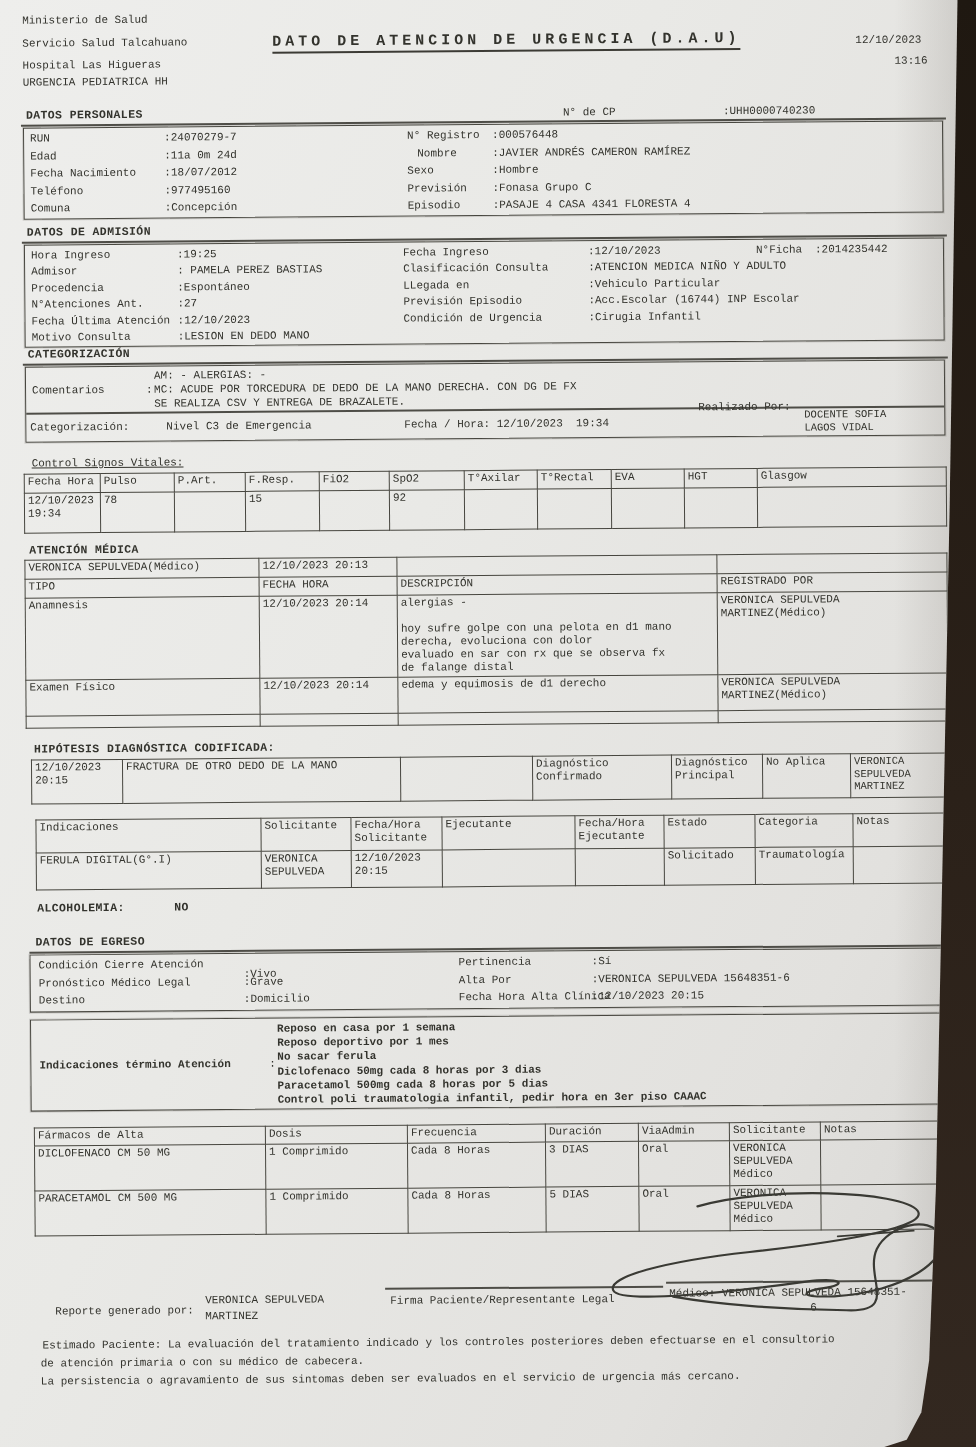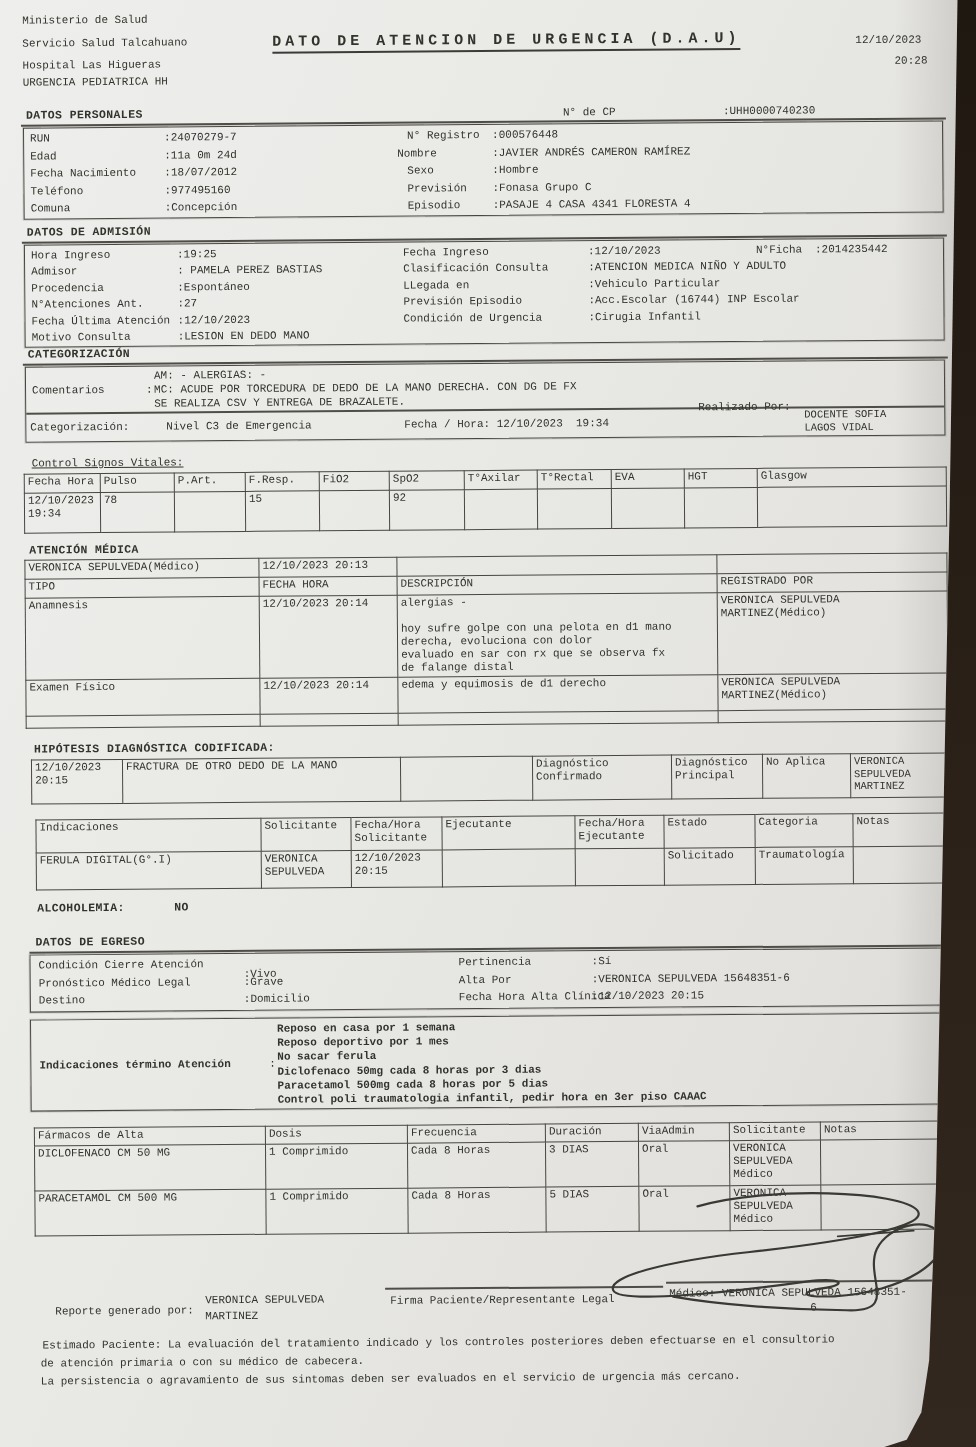--- a/index.html
+++ b/index.html
@@ -35,40 +35,40 @@
  <div class="paper">
   <div class="edge-shade"></div>
   <div class="content">
 
    <div class="abs" style="left:22px;top:10px">Ministerio de Salud</div>
    <div class="abs" style="left:22px;top:33px">Servicio Salud Talcahuano</div>
    <div class="abs" style="left:22px;top:55px">Hospital Las Higueras</div>
    <div class="abs" style="left:22px;top:72px">URGENCIA PEDIATRICA HH</div>
    <div class="abs title" style="left:272px;top:34px">DATO DE ATENCION DE URGENCIA (D.A.U)</div>
    <div class="abs" style="left:855px;top:36px">12/10/2023</div>
-   <div class="abs" style="left:894px;top:57px">20:28</div>
+   <div class="abs" style="left:894px;top:57px">13:16</div>
 
    <div class="abs sec" style="left:25px;top:105px">DATOS PERSONALES</div>
    <div class="abs" style="left:562px;top:106px">N° de CP</div>
    <div class="abs" style="left:722px;top:106px">:UHH0000740230</div>
    <div class="rule" style="left:20px;top:121px;width:925px"></div>
    <div class="box" style="left:22px;top:124px;width:918px;height:90px">
      <span class="abs" style="left:6px;top:3px">RUN</span>
      <span class="abs" style="left:140px;top:3px">:24070279-7</span>
      <span class="abs" style="left:6px;top:20.5px">Edad</span>
      <span class="abs" style="left:140px;top:20.5px">:11a 0m 24d</span>
      <span class="abs" style="left:6px;top:38px">Fecha Nacimiento</span>
      <span class="abs" style="left:140px;top:38px">:18/07/2012</span>
      <span class="abs" style="left:6px;top:55.5px">Teléfono</span>
      <span class="abs" style="left:140px;top:55.5px">:977495160</span>
      <span class="abs" style="left:6px;top:73px">Comuna</span>
      <span class="abs" style="left:140px;top:73px">:Concepción</span>
      <span class="abs" style="left:383px;top:3px">N° Registro</span>
      <span class="abs" style="left:468px;top:3px">:000576448</span>
-     <span class="abs" style="left:373px;top:20.5px">Nombre</span>
+     <span class="abs" style="left:393px;top:20.5px">Nombre</span>
      <span class="abs" style="left:468px;top:20.5px">:JAVIER ANDRÉS CAMERON RAMÍREZ</span>
      <span class="abs" style="left:383px;top:38px">Sexo</span>
      <span class="abs" style="left:468px;top:38px">:Hombre</span>
      <span class="abs" style="left:383px;top:55.5px">Previsión</span>
      <span class="abs" style="left:468px;top:55.5px">:Fonasa Grupo C</span>
      <span class="abs" style="left:383px;top:73px">Episodio</span>
      <span class="abs" style="left:468px;top:73px">:PASAJE 4 CASA 4341 FLORESTA 4</span>
    </div>
 
    <div class="abs sec" style="left:25px;top:222px">DATOS DE ADMISIÓN</div>

